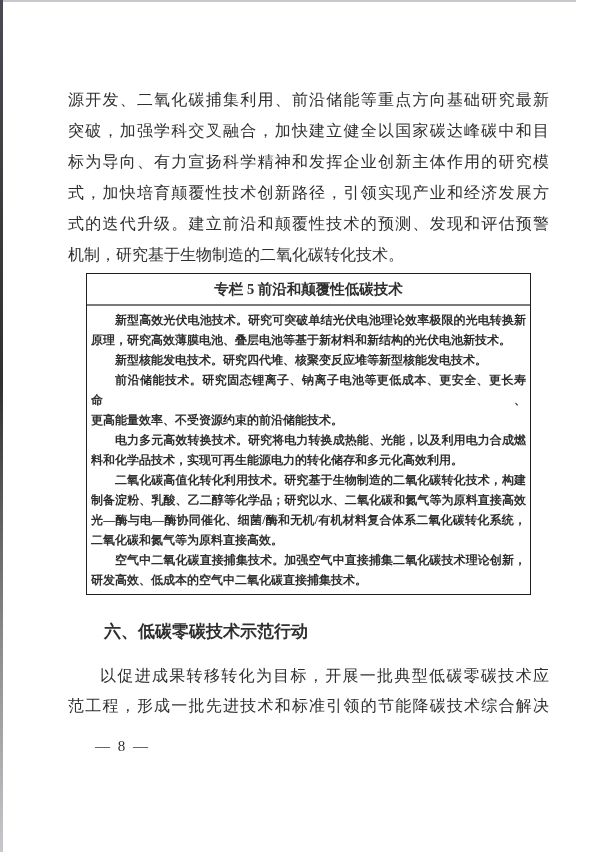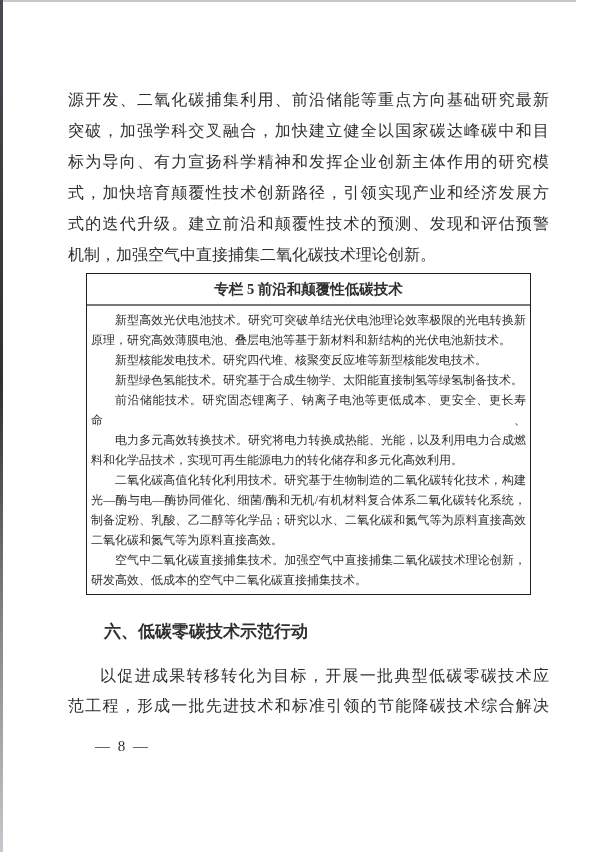--- a/index.html
+++ b/index.html
@@ -68,21 +68,21 @@
     line-height: 30px;
     text-align: center;
     font-weight: bold;
     font-size: 14.5px;
     border-bottom: 2px solid var(--title-rule, #7a7a7a);
   }
   .panel-body {
     padding: 4px 4px 4px 4px;
     font-size: 12px;
   }
-  .panel-body .tline { line-height: 20px; }
+  .panel-body .tline { line-height: 20px; font-weight: bold; }
 
   .heading {
     margin: 24px 0 0 0;
     padding-left: 36px;
     font-size: 17px;
     font-weight: bold;
     line-height: 26px;
   }
 
   .pageno {
@@ -101,47 +101,45 @@
   <div class="edge-left"></div>
 
   <div class="content">
 
     <div class="para p1">
         <div class="tline just">源开发、二氧化碳捕集利用、前沿储能等重点方向基础研究最新</div>
         <div class="tline just">突破，加强学科交叉融合，加快建立健全以国家碳达峰碳中和目</div>
         <div class="tline just">标为导向、有力宣扬科学精神和发挥企业创新主体作用的研究模</div>
         <div class="tline just">式，加快培育颠覆性技术创新路径，引领实现产业和经济发展方</div>
         <div class="tline just">式的迭代升级。建立前沿和颠覆性技术的预测、发现和评估预警</div>
-        <div class="tline">机制，加强空气中直接捕集二氧化碳技术理论创新。</div>
+        <div class="tline">机制，研究基于生物制造的二氧化碳转化技术。</div>
       </div>
 
     <div class="panel">
       <div class="panel-title">专栏 5 前沿和颠覆性低碳技术</div>
       <div class="panel-body">
           <div class="box-item">
             <div class="tline just ind">新型高效光伏电池技术。研究可突破单结光伏电池理论效率极限的光电转换新</div>
             <div class="tline">原理，研究高效薄膜电池、叠层电池等基于新材料和新结构的光伏电池新技术。</div>
           </div>
           <div class="box-item">
             <div class="tline ind">新型核能发电技术。研究四代堆、核聚变反应堆等新型核能发电技术。</div>
           </div>
           <div class="box-item">
-            <div class="tline ind">新型绿色氢能技术。研究基于合成生物学、太阳能直接制氢等绿氢制备技术。</div>
-          </div>
-          <div class="box-item">
             <div class="tline just ind">前沿储能技术。研究固态锂离子、钠离子电池等更低成本、更安全、更长寿命、</div>
+            <div class="tline">更高能量效率、不受资源约束的前沿储能技术。</div>
           </div>
           <div class="box-item">
             <div class="tline just ind">电力多元高效转换技术。研究将电力转换成热能、光能，以及利用电力合成燃</div>
             <div class="tline">料和化学品技术，实现可再生能源电力的转化储存和多元化高效利用。</div>
           </div>
           <div class="box-item">
             <div class="tline just ind">二氧化碳高值化转化利用技术。研究基于生物制造的二氧化碳转化技术，构建</div>
+            <div class="tline just">制备淀粉、乳酸、乙二醇等化学品；研究以水、二氧化碳和氮气等为原料直接高效</div>
             <div class="tline just">光—酶与电—酶协同催化、细菌/酶和无机/有机材料复合体系二氧化碳转化系统，</div>
-            <div class="tline just">制备淀粉、乳酸、乙二醇等化学品；研究以水、二氧化碳和氮气等为原料直接高效</div>
             <div class="tline">二氧化碳和氮气等为原料直接高效。</div>
           </div>
           <div class="box-item">
             <div class="tline just ind">空气中二氧化碳直接捕集技术。加强空气中直接捕集二氧化碳技术理论创新，</div>
             <div class="tline">研发高效、低成本的空气中二氧化碳直接捕集技术。</div>
           </div>
         </div>
     </div>
 
     <h2 class="heading">六、低碳零碳技术示范行动</h2>

